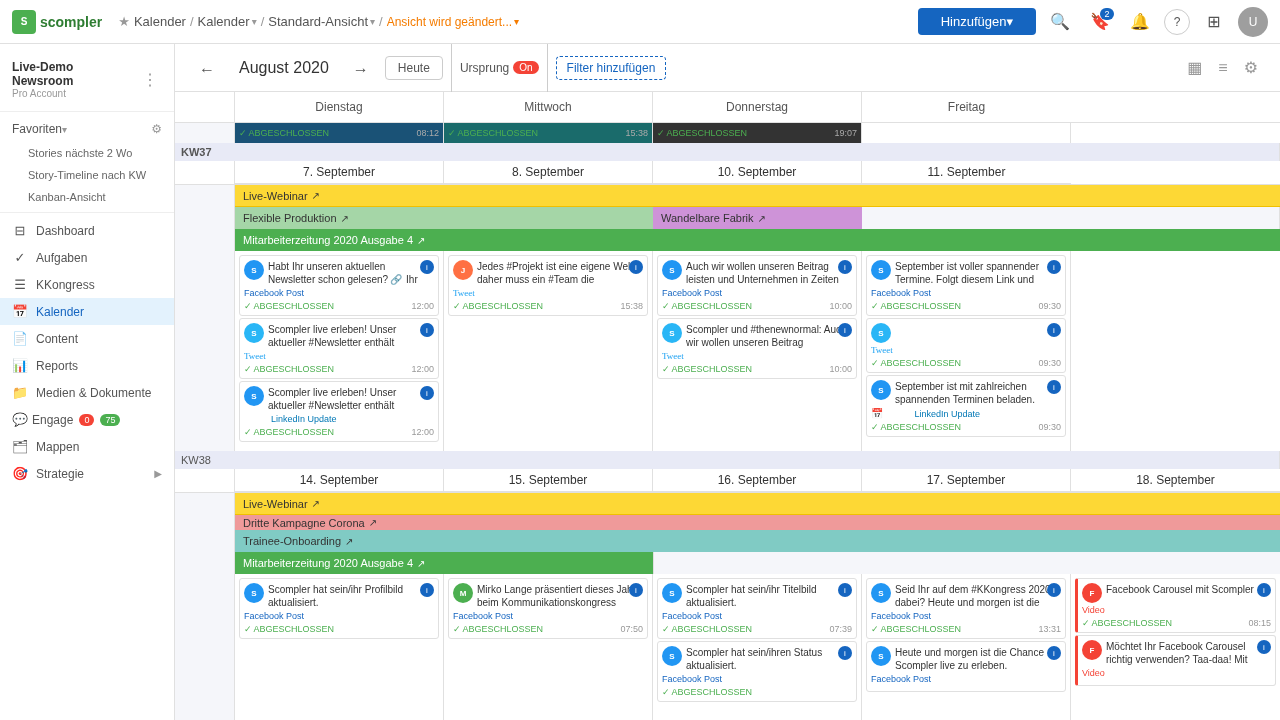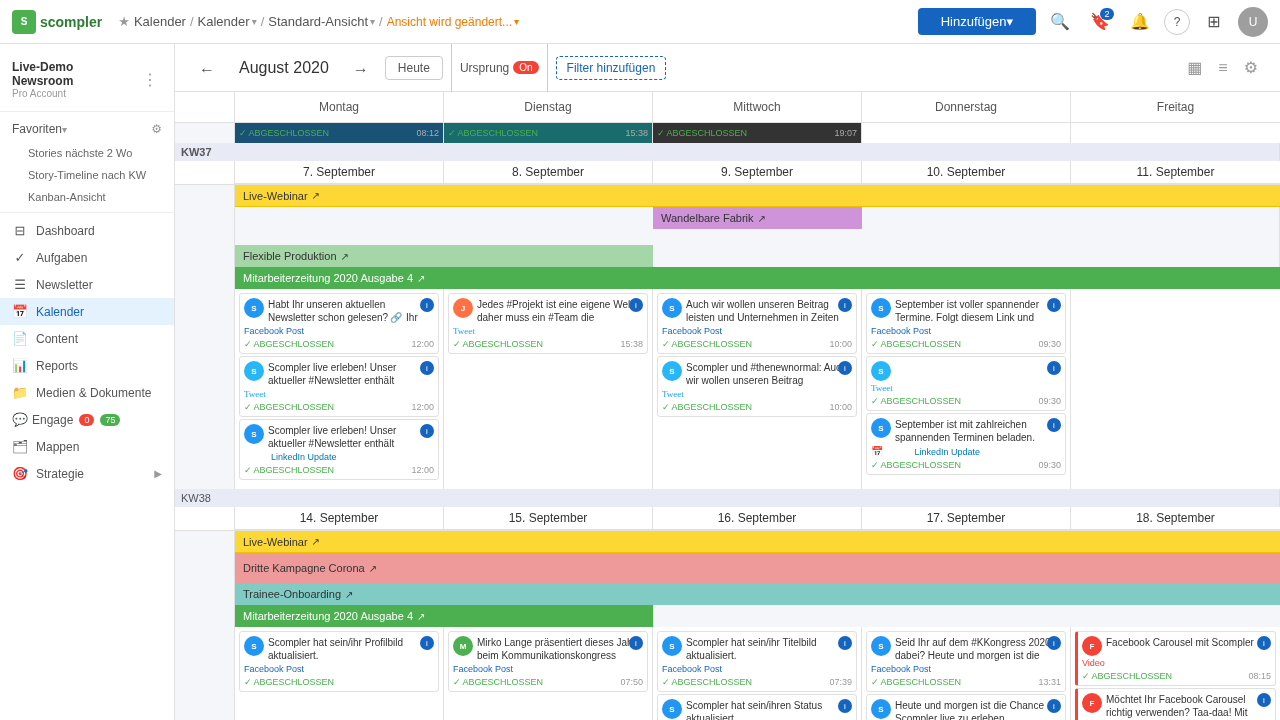--- a/index.html
+++ b/index.html
@@ -46,24 +46,24 @@
     .cal-ursprung-btn { display: flex; align-items: center; gap: 4px; background: none; border: 1px solid #ccc; border-radius: 4px; padding: 20px 8px; cursor: pointer; font-size: 12px; color: #555; }
     .on-badge { background: #f44336; color: white; border-radius: 10px; font-size: 10px; padding: 1px 6px; }
     .filter-btn { border: 1px dashed #1565c0; color: #1565c0; background: none; border-radius: 4px; padding: 4px 10px; cursor: pointer; font-size: 12px; }
     .cal-toolbar-right { margin-left: auto; display: flex; gap: 4px; }
     .view-btn { background: none; border: none; cursor: pointer; color: #999; font-size: 16px; padding: 4px 6px; border-radius: 4px; }
     .cal-header-cell { padding: 8px 12px; text-align: center; font-size: 12px; font-weight: 500; color: #555; border-right: 1px solid #e0e0e0; }
     .cal-header-cell:first-child { border-right: 1px solid #e0e0e0; }
     .cal-date-cell { padding: 4px 12px; text-align: center; font-size: 12px; color: #333; border-right: 1px solid #e0e0e0; border-bottom: 1px solid #e0e0e0; font-weight: 400; }
     
     .event-bar-live { background: #fdd835; height: 22px; display: flex; align-items: center; padding: 0 8px; font-size: 11px; font-weight: 500; color: #333; cursor: pointer; border-bottom: 1px solid #f0c000; }
-    .event-bar-flex { background: #a5d6a7; height: 22px; display: flex; align-items: center; padding: 0 8px; font-size: 11px; font-weight: 500; color: #333; cursor: pointer; margin-top: 38px; }
+    .event-bar-flex { background: #a5d6a7; height: 22px; display: flex; align-items: center; padding: 0 8px; font-size: 11px; font-weight: 500; color: #333; cursor: pointer; }
     .event-bar-wandel { background: #ce93d8; height: 22px; display: flex; align-items: center; padding: 0 8px; font-size: 11px; font-weight: 500; color: #333; cursor: pointer; }
     .event-bar-mitar { background: #4caf50; height: 22px; display: flex; align-items: center; padding: 0 8px; font-size: 11px; font-weight: 500; color: white; cursor: pointer; }
-    .event-bar-corona { background: #ef9a9a; height: 30px; display: flex; align-items: center; padding: 0 8px; font-size: 11px; font-weight: 500; color: #333; cursor: pointer; }
+    .event-bar-corona { background: #ef9a9a; height: 15px; display: flex; align-items: center; padding: 0 8px; font-size: 11px; font-weight: 500; color: #333; cursor: pointer; }
     .event-bar-trainee { background: #80cbc4; height: 22px; display: flex; align-items: center; padding: 0 8px; font-size: 11px; font-weight: 500; color: #333; cursor: pointer; }
 
     
     .post-card { background: #fff; border: 1px solid #e0e0e0; border-radius: 3px; margin: 2px; padding: 4px; font-size: 10px; cursor: pointer; position: relative; }
     .post-card .post-header { display: flex; align-items: flex-start; gap: 4px; margin-bottom: 2px; }
     .post-avatar { width: 20px; height: 20px; border-radius: 50%; flex-shrink: 0; display: flex; align-items: center; justify-content: center; font-size: 8px; color: white; font-weight: bold; }
     .post-text { color: #333; line-height: 1.3; flex: 1; font-size: 10px; }
     .post-type { color: #1565c0; font-size: 9px; cursor: pointer; }
     .post-type.tweet { color: #1da1f2; font-family: Liberation Serif, serif; }
     .post-type.linkedin { color: #0077b5; padding-left: 27px; }
@@ -145,21 +145,21 @@
     <div class="sidebar-item">
       <span class="icon">⊟</span>
       <span>Dashboard</span>
     </div>
     <div class="sidebar-item">
       <span class="icon">✓</span>
       <span>Aufgaben</span>
     </div>
     <div class="sidebar-item">
       <span class="icon">☰</span>
-      <span>Newsletter</span>
+      <span>KKongress</span>
     </div>
     <div class="sidebar-item active">
       <span class="icon">📅</span>
       <span>Kalender</span>
     </div>
     <div class="sidebar-item">
       <span class="icon">📄</span>
       <span>Content</span>
     </div>
     <div class="sidebar-item">
@@ -203,21 +203,20 @@
         <button class="view-btn">▦</button>
         <button class="view-btn">≡</button>
         <button class="view-btn">⚙</button>
       </div>
     </div>
 
     <div class="cal-scroll">
 
       <div style="display:grid;grid-template-columns:60px repeat(5,1fr);background:#fff;border-bottom:1px solid #e0e0e0;position:sticky;top:0;z-index:10;">
         <div style="border-right:1px solid #e0e0e0;padding:8px;"></div>
-        <div class="cal-header-cell">Montag</div>
         <div class="cal-header-cell">Dienstag</div>
         <div class="cal-header-cell">Mittwoch</div>
         <div class="cal-header-cell">Donnerstag</div>
         <div class="cal-header-cell" style="border-right:none;">Freitag</div>
       </div>
 
       <div style="display:grid;grid-template-columns:60px repeat(5,1fr);background:#fff;">
         <div style="border-right:1px solid #e0e0e0;background:#f5f6fa;"></div>
         <div style="border-right:1px solid #e0e0e0;background:#1a5276;height:20px;display:flex;align-items:center;padding:0 4px;gap:3px;">
           <span style="color:#4caf50;font-size:9px;">✓ ABGESCHLOSSEN</span>
@@ -236,21 +235,20 @@
       </div>
 
       <div style="display:grid;grid-template-columns:60px repeat(5,1fr);background:#e8eaf6;">
         <div style="padding:3px 6px;font-size:11px;font-weight:600;color:#555;grid-column:1/-1;border-right:1px solid #e0e0e0;">KW37</div>
       </div>
 
       <div style="display:grid;grid-template-columns:60px repeat(5,1fr);background:#fff;border-bottom:1px solid #e0e0e0;">
         <div style="border-right:1px solid #e0e0e0;"></div>
         <div class="cal-date-cell">7. September</div>
         <div class="cal-date-cell">8. September</div>
-        <div class="cal-date-cell">9. September</div>
         <div class="cal-date-cell">10. September</div>
         <div class="cal-date-cell" style="border-right:none;">11. September</div>
       </div>
 
       <div style="display:grid;grid-template-columns:60px 1fr;">
         <div style="border-right:1px solid #e0e0e0;background:#f5f6fa;"></div>
         <div class="event-bar-live">
           <span>Live-Webinar</span>
           <span style="margin-left:4px;font-size:10px;">↗</span>
         </div>

